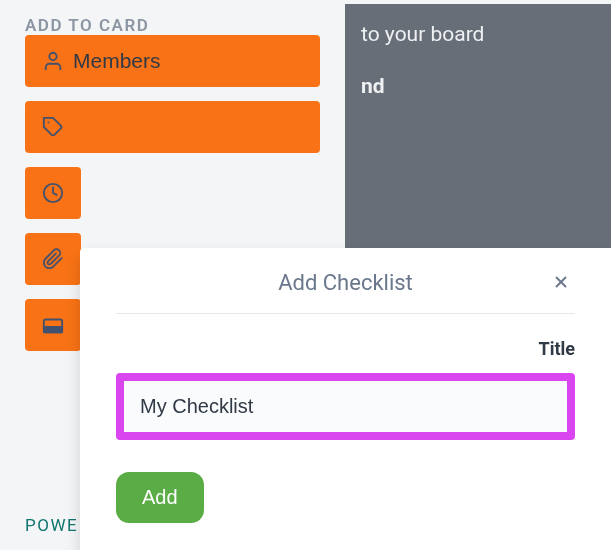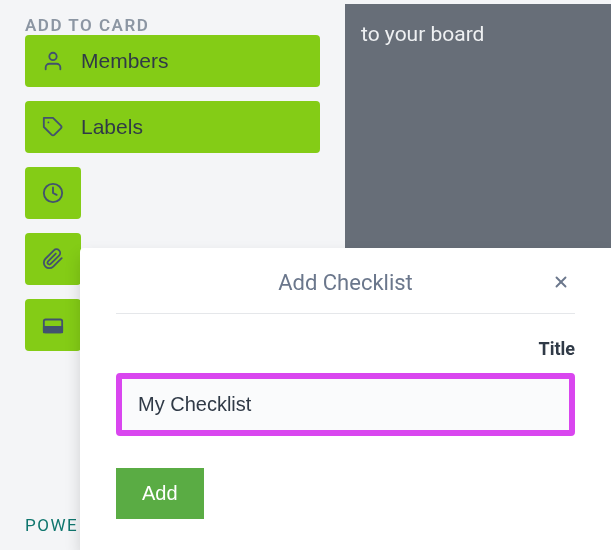--- a/index.html
+++ b/index.html
@@ -21,27 +21,27 @@
       top: 0;
     }
     .section-title {
       font-size: 17px;
       font-weight: 600;
       color: #8c96a3;
       letter-spacing: 1.5px;
     }
     .sidebar-button {
       width: 100%;
-      background: #84cc16;
+      background: #f97316;
       border: none;
       border-radius: 4px;
       padding: 14px 16px;
       margin-bottom: 14px;
       display: flex;
-      gap: 16px;
+      gap: 8px;
       cursor: pointer;
       text-align: left;
     }
     .sidebar-button .icon {
       width: 24px;
       height: 24px;
       display: flex;
       align-items: center;
       justify-content: center;
       color: #42526e;
@@ -105,33 +105,33 @@
     .field-label {
       display: block;
       font-size: 18px;
       font-weight: 700;
       color: #303a47;
       margin-bottom: 14px;
       text-align: right;
     }
     .text-input {
       width: 100%;
-      border: 6px solid #d946ef;
+      border: 8px solid #d946ef;
       border-radius: 4px;
       padding: 14px 16px;
       font-size: 20px;
       color: #303a47;
       background: #fafbfc;
     }
     .add-button {
       margin-top: 32px;
       background: #5aac44;
       color: #ffffff;
       border: none;
-      border-radius: 0;
+      border-radius: 13px;
       padding: 14px 26px;
       font-size: 20px;
       cursor: pointer;
     }
     .power-title {
       position: absolute;
       bottom: 15px;
       left: 25px;
       font-size: 17px;
       font-weight: 400;
@@ -156,21 +156,20 @@
     <span class="label">Members</span>
   </button>
 
   <button class="sidebar-button">
     <span class="icon">
       <svg width="22" height="22" viewBox="0 0 24 24" fill="none" stroke="currentColor" stroke-width="2" stroke-linecap="round" stroke-linejoin="round">
           <path d="M20.59 13.41l-7.17 7.17a2 2 0 0 1-2.83 0L2 12V2h10l8.59 8.59a2 2 0 0 1 0 2.82z"></path>
           <line x1="7" y1="7" x2="7.01" y2="7"></line>
         </svg>
     </span>
-    <span class="label">Labels</span>
   </button>
 
 
   <button class="sidebar-button" style="width:56px;">
     <span class="icon">
       <svg width="22" height="22" viewBox="0 0 24 24" fill="none" stroke="currentColor" stroke-width="2" stroke-linecap="round" stroke-linejoin="round">
           <circle cx="12" cy="12" r="10"></circle>
           <polyline points="12 6 12 12 16 14"></polyline>
         </svg>
     </span>
@@ -191,20 +190,21 @@
           <rect x="2" y="14" width="20" height="6" rx="0" fill="currentColor"></rect>
         </svg>
     </span>
   </button>
 
   <div class="power-title">POWE</div>
 </div>
 
 <div class="backdrop">
   <div class="line1">to your board</div>
+  <div class="line2">nd</div>
 </div>
 
 <div class="popover">
   <div class="popover-header">
     <span class="popover-title">Add Checklist</span>
     <button class="close-btn">
       <span>
         <svg width="18" height="18" viewBox="0 0 24 24" fill="none" stroke="currentColor" stroke-width="2.5" stroke-linecap="round" stroke-linejoin="round">
             <line x1="18" y1="6" x2="6" y2="18"></line>
             <line x1="6" y1="6" x2="18" y2="18"></line>

